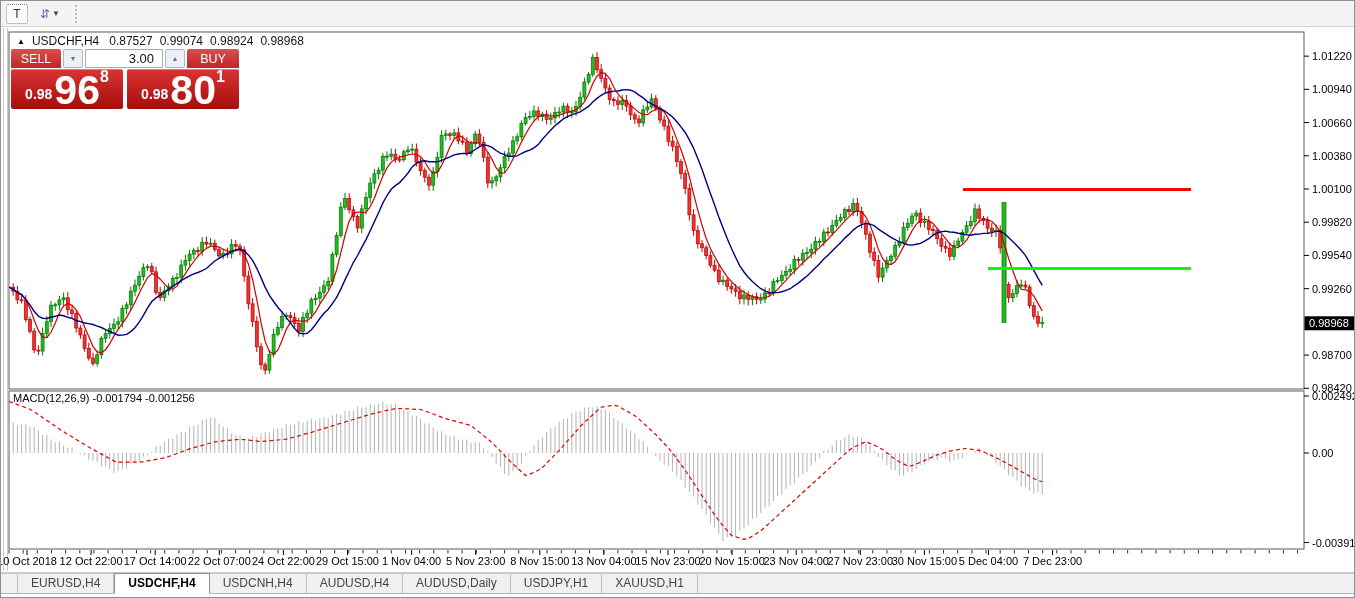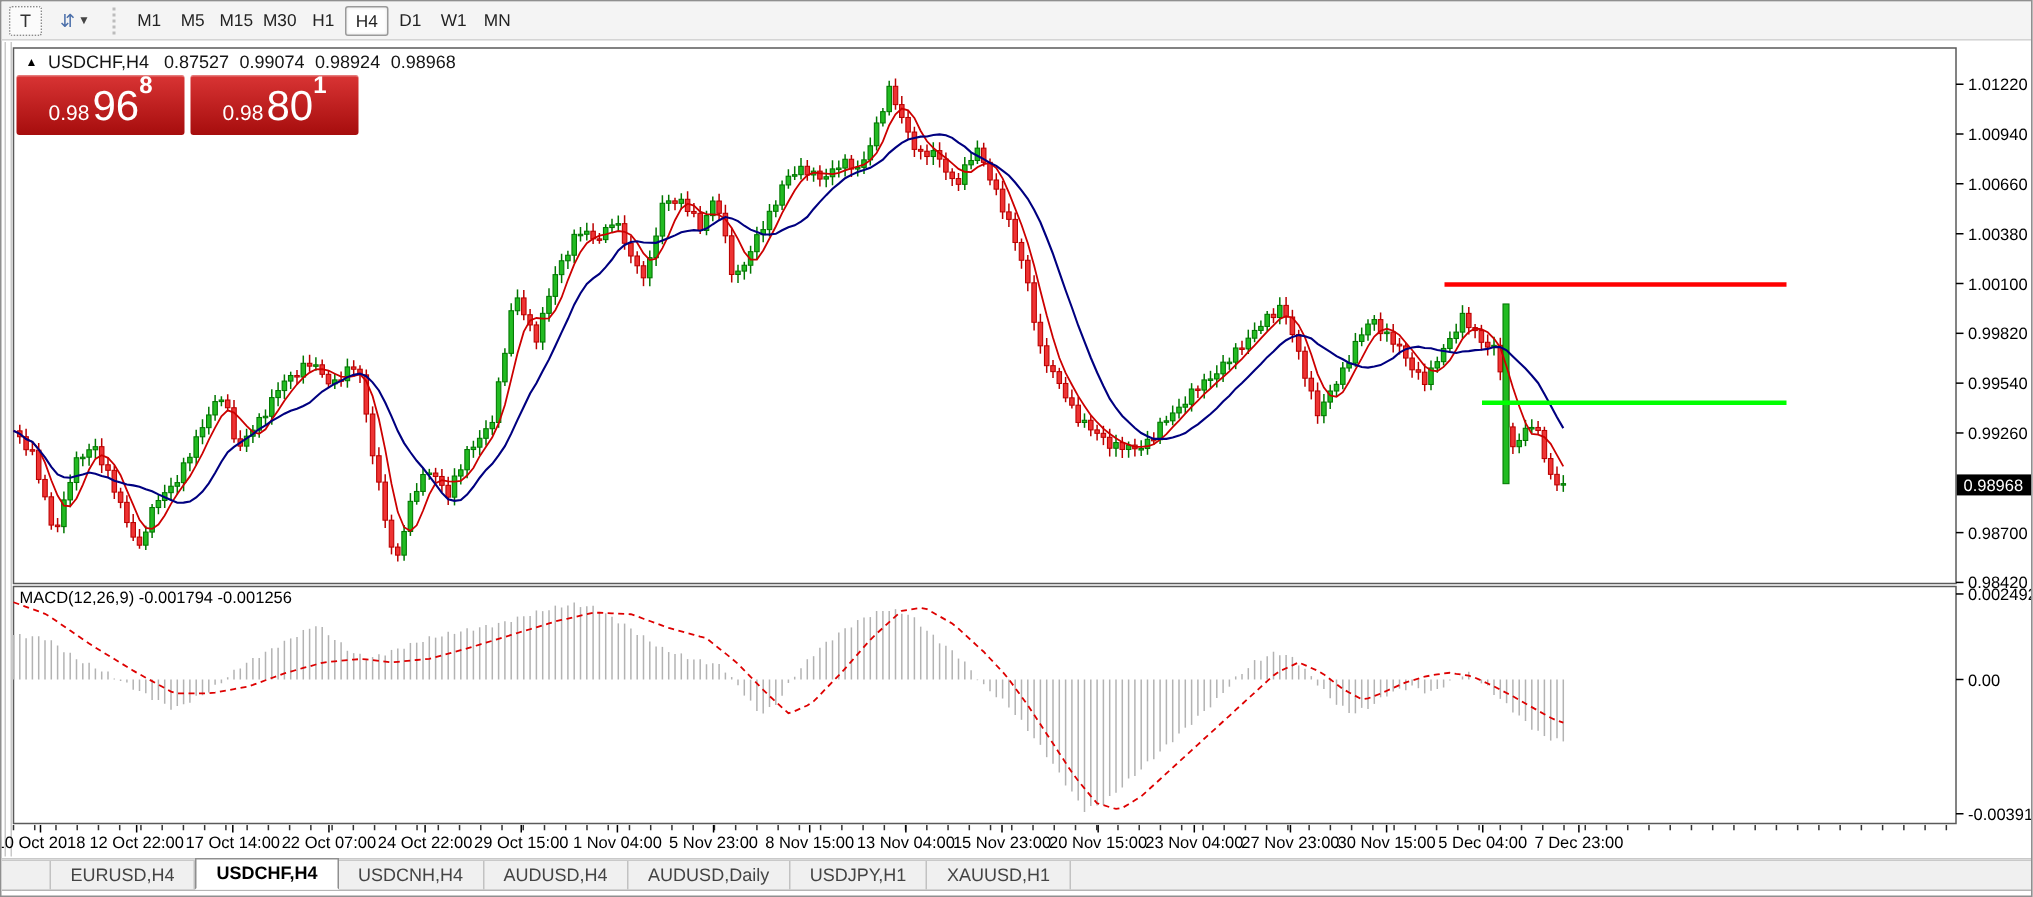--- a/index.html
+++ b/index.html
@@ -30,27 +30,27 @@
         font-size:12.5px;display:flex;align-items:center;justify-content:center;border-radius:2px 2px 0 0}
   .tp-buy-btn{flex:0 0 52px}
   .tp-spin-down,.tp-spin-up{flex:0 0 20px;background:#eceff3;border:1px solid #aeb6c2;display:flex;
         align-items:center;justify-content:center;border-radius:2px}
   .arr{font-size:7px;color:#5f7390}
   .tp-volume{flex:1;background:#fff;border:1px solid #a9a9a9;font-size:13px;color:#111;
         display:flex;align-items:center;justify-content:flex-end;padding-right:8px}
   .tp-row2{display:flex;gap:4px;margin-top:1px;height:40px}
   .tp-price{flex:1;background:linear-gradient(#d93434,#a60d0d);color:#fff;display:flex;align-items:flex-end;
         justify-content:center;border-radius:2px;padding-bottom:2px;box-shadow:inset 0 1px 0 rgba(255,255,255,.35)}
-  .tp-price .pfx{font-size:14px;font-weight:normal;line-height:26px;margin-right:2px}
-  .tp-price .big{font-size:28px;line-height:34px;font-weight:normal}
+  .tp-price .pfx{font-size:14px;font-weight:bold;line-height:26px;margin-right:2px}
+  .tp-price .big{font-size:41px;line-height:34px;font-weight:bold}
   .tp-price .sup{font-size:16px;line-height:14px;align-self:flex-start;margin-top:1px;font-weight:bold}
   
   .tab-bar{position:absolute;left:0;right:0;top:572px;height:21px;background:#f0f0f0;
-           border-top:1px solid #c9c9c9;border-bottom:1px solid #b5b5b5;display:flex;align-items:flex-end;
-           padding-left:32px;z-index:5}
+           border-top:1px solid #c9c9c9;border-bottom:1px solid #b5b5b5;display:flex;align-items:center;
+           padding-left:16px;z-index:5}
   .tab{padding:0 13px;line-height:19px;font-size:12px;color:#444;border-right:1px solid #c2c2c2;cursor:default;
        white-space:nowrap}
   .tab:first-child{border-left:1px solid #c2c2c2}
   .tab.active{background:#fff;color:#000;font-weight:bold;border:1px solid #8f8f8f;border-bottom:1px solid #fff;
        margin-top:0}
   
   svg#chart-svg{position:absolute;left:0;top:0;z-index:1}
   svg text{font-family:"Liberation Sans",sans-serif;font-size:11px;fill:#000}
 </style>
 </head>
@@ -982,43 +982,43 @@
       </g>
     </svg>
 
   <div class="toolbar">
     <div class="tool-btn">T</div>
     <div class="icon-btn">
       <span>⇵</span>
       <span class="caret">▼</span>
     </div>
     <div class="vsep"></div>
-    <div id="tf-row" style="display:flex;gap:0">
-        <div class="tf-btn">M1</div>
-        <div class="tf-btn">M5</div>
-        <div class="tf-btn">M15</div>
-        <div class="tf-btn">M30</div>
-        <div class="tf-btn">H1</div>
-        <div class="tf-btn active">H4</div>
-        <div class="tf-btn">D1</div>
-        <div class="tf-btn">W1</div>
-        <div class="tf-btn">MN</div>
-      </div>
   </div>
 
   <div class="chart-header">
     <span class="tri">▲</span>
     <span class="sym">USDCHF,H4</span>
     <span>0.87527</span>
     <span>0.99074</span>
     <span>0.98924</span>
     <span>0.98968</span>
   </div>
 
   <div class="trade-panel">
+    <div class="tp-row1">
+      <div class="tp-sell-btn">SELL</div>
+      <div class="tp-spin-down">
+        <span class="arr">▼</span>
+        </div>
+      <div class="tp-volume">3.00</div>
+      <div class="tp-spin-up">
+        <span class="arr">▲</span>
+        </div>
+      <div class="tp-buy-btn">BUY</div>
+    </div>
     <div class="tp-row2">
       <div class="tp-price">
         <span class="pfx">0.98</span>
         <span class="big">96</span>
         <span class="sup">8</span>
       </div>
       <div class="tp-price">
         <span class="pfx">0.98</span>
         <span class="big">80</span>
         <span class="sup">1</span>

